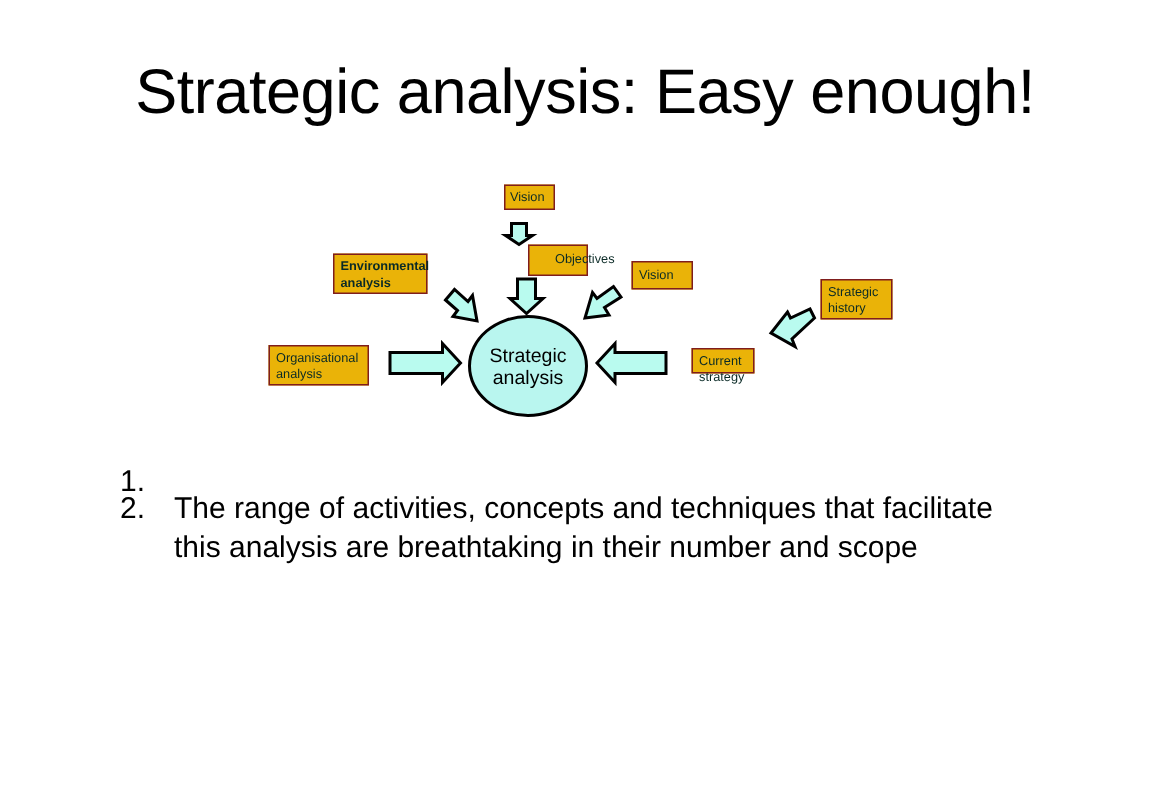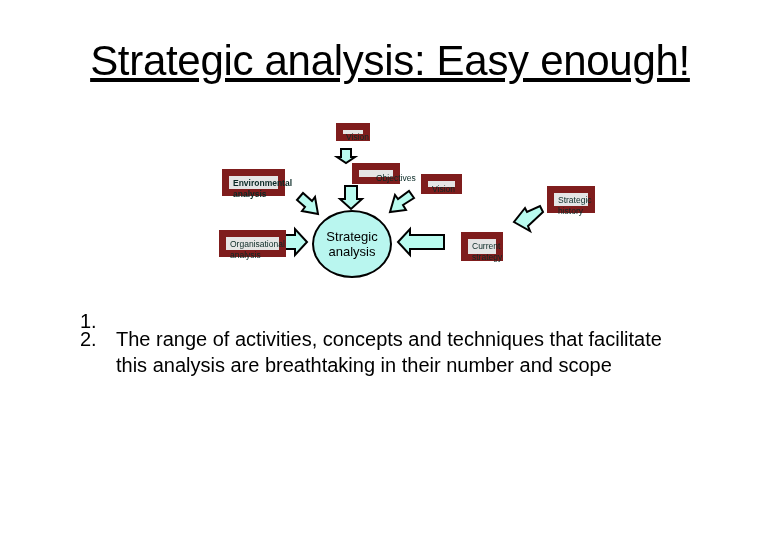--- a/index.html
+++ b/index.html
@@ -1,19 +1,19 @@
 <!DOCTYPE html>
 <html><head>
   <meta charset="utf-8">
   <style>
     html, body { margin: 0; padding: 0; background: #ffffff; }
     body { width: 780px; height: 540px; position: relative; overflow: hidden; font-family: "Liberation Sans", sans-serif; color: #000; }
-    .title { position: absolute; left: 0; top: 36px; width: 780px; text-align: center; font-size: 42px; line-height: 50px; letter-spacing: -0.3px; text-decoration: underline; }
+    .title { position: absolute; left: 0; top: 36px; width: 780px; text-align: center; font-size: 42px; line-height: 50px; letter-spacing: -0.3px; }
     .diagram { position: absolute; left: 0; top: 0; width: 780px; height: 300px; }
-    .box { position: absolute; background: #e5e5e5; border: 7px solid #7f1d1d; box-sizing: border-box; font-size: 8.5px; line-height: 11px; padding: 2px 4px; color: #0a2a26; }
+    .box { position: absolute; background: #eab308; border: 1px solid #7f1d1d; box-sizing: border-box; font-size: 8.5px; line-height: 11px; padding: 2px 4px; color: #0a2a26; }
     .box span { display: block; }
     .circle { position: absolute; left: 312px; top: 210px; width: 80px; height: 68px; border-radius: 50%; border: 2px solid #000; background: #b9f6ef; box-sizing: border-box; text-align: center; font-size: 13px; line-height: 15px; padding-top: 17px; }
     .list { position: absolute; left: 80px; top: 308px; width: 640px; font-size: 20px; line-height: 26px; }
     .item { position: relative; padding-left: 36px; margin-bottom: 18px; }
     .num { position: absolute; left: 0; top: 0; }
     svg.arrows { position: absolute; left: 0; top: 0; }
   </style>
 </head>
 <body>
 
@@ -45,40 +45,40 @@
 
   <div class="box" style="left:327px; top:163px; width:40px; height:21px; padding:3px 17px;margin-left:25px;">
     <span>Objectives</span>
   </div>
 
   <div class="box" style="left:222px; top:169px; width:63px; height:27px;font-weight:bold;">
     <span>Environmental</span>
     <span>analysis</span>
   </div>
 
-  <div class="box" style="left:179px; top:230px; width:67px; height:27px;margin-left:40px;">
+  <div class="box" style="left:179px; top:230px; width:67px; height:27px;">
     <span>Organisational</span>
     <span>analysis</span>
   </div>
 
   <div class="circle">
     <span style="display:block;">Strategic</span>
     <span style="display:block;">analysis</span>
   </div>
 
   <div class="box" style="left:421px; top:174px; width:41px; height:19px; padding:3px 4px;">
     <span>Vision</span>
   </div>
 
   <div class="box" style="left:547px; top:186px; width:48px; height:27px;">
     <span>Strategic</span>
     <span>history</span>
   </div>
 
-  <div class="box" style="left:461px; top:232px; width:42px; height:29px;">
+  <div class="box" style="left:461px; top:232px; width:42px; height:17px;">
     <span>Current</span>
     <span>strategy</span>
   </div>
 </div>
 
 <div class="list">
   <div class="item">
     <span class="num">1.</span>
   </div>
   <div class="item">

